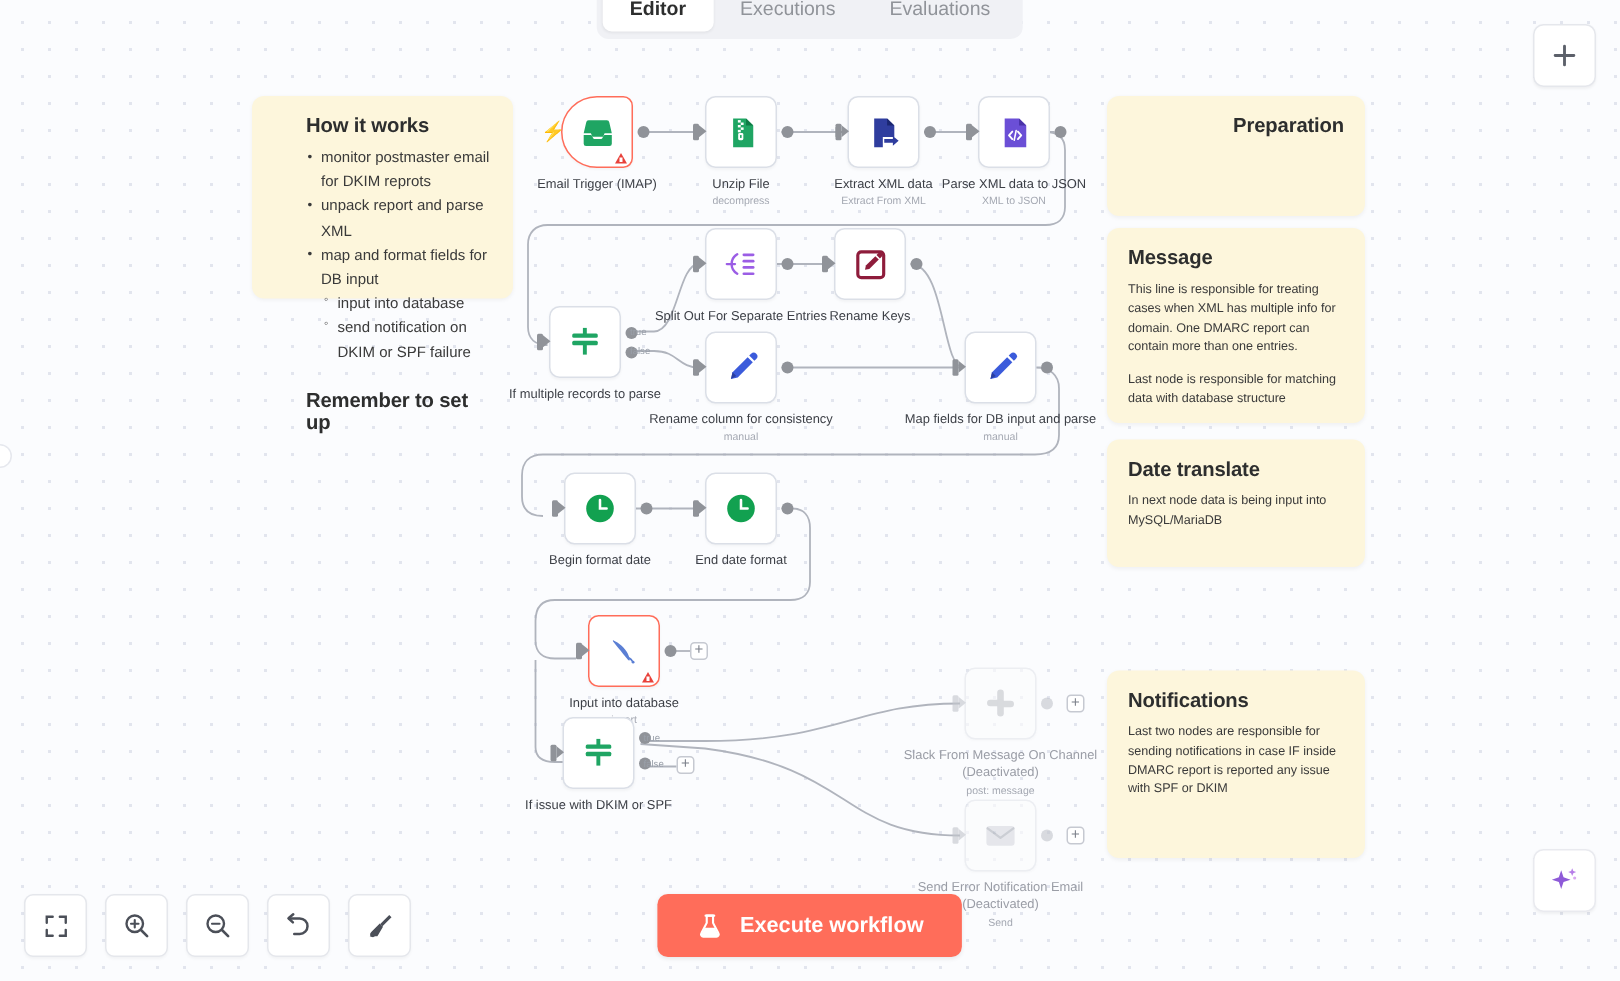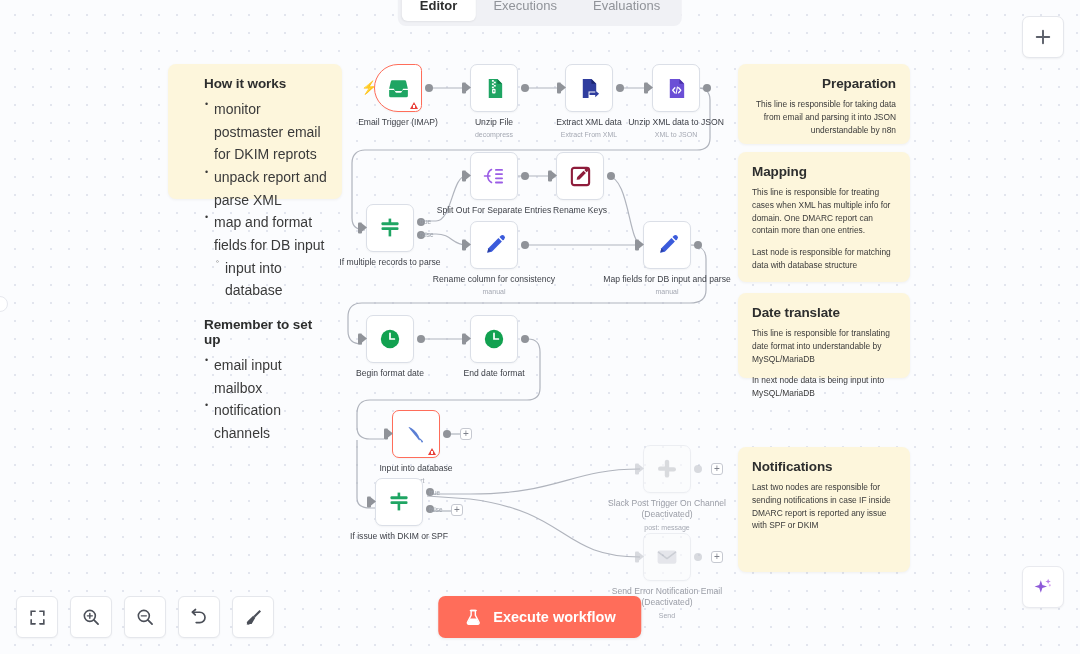--- a/index.html
+++ b/index.html
@@ -39,21 +39,21 @@
   .sticky {
     position: absolute; background: #fdf6dc; border-radius: 8px;
     padding: 12px 14px; box-shadow: 0 1px 3px rgba(0,0,0,.05);
     color: #2d2e2e; z-index: 1;
   }
   .sticky h3 { font-size: 13.5px; font-weight: 700; margin-bottom: 7px; letter-spacing: -0.1px; }
   .sticky p { font-size: 8.4px; line-height: 1.52; color: #3a3a3a; }
   .sticky p + p { margin-top: 9px; }
   .sticky ul { list-style: none; }
   .sticky li {
-    font-size: 14px; line-height: 1.62; color: #3a3a3a;
+    font-size: 10px; line-height: 1.62; color: #3a3a3a;
     position: relative; padding-left: 10px;
   }
   .sticky li::before {
     content: "•"; position: absolute; left: 1px; top: -1px; font-size: 9px; color: #3a3a3a;
   }
   .sticky li.sub { padding-left: 21px; }
   .sticky li.sub::before { content: "◦"; left: 12px; font-size: 8px; }
   .sticky h3.second { margin-top: 15px; }
 
   
@@ -208,42 +208,37 @@
       </g>
     </svg>
 
     <div class="sticky" style="left:168px; top:64px; width:174px; height:135px;padding-left:36px;">
       <h3>How it works</h3>
       <ul>
         <li>monitor postmaster email for DKIM reprots</li>
         <li>unpack report and parse XML</li>
         <li>map and format fields for DB input</li>
         <li class="sub">input into database</li>
+        <li class="sub">send notification on DKIM or SPF failure</li>
       </ul>
       <h3 class="second">Remember to set up</h3>
-      <ul>
-        <li>email input mailbox</li>
-        <li>notification channels</li>
-      </ul>
     </div>
 
     <div class="sticky" style="left:738px; top:64px; width:172px; height:80px;text-align:right;">
       <h3>Preparation</h3>
-      <p>This line is responsible for taking data from email and parsing it into JSON understandable by n8n</p>
     </div>
 
     <div class="sticky" style="left:738px; top:152px; width:172px; height:130px;">
-      <h3>Mapping</h3>
+      <h3>Message</h3>
       <p>This line is responsible for treating cases when XML has multiple info for domain. One DMARC report can contain more than one entries.</p>
       <p>Last node is responsible for matching data with database structure</p>
     </div>
 
     <div class="sticky" style="left:738px; top:293px; width:172px; height:85px;">
       <h3>Date translate</h3>
-      <p>This line is responsible for translating date format into understandable by MySQL/MariaDB</p>
       <p>In next node data is being input into MySQL/MariaDB</p>
     </div>
 
     <div class="sticky" style="left:738px; top:447px; width:172px; height:125px;">
       <h3>Notifications</h3>
       <p>Last two nodes are responsible for sending notifications in case IF inside DMARC report is reported any issue with SPF or DKIM</p>
     </div>
 
     <div class="node" style="left:374px; top:64px;">
       <div class="node-box trigger err">
@@ -302,21 +297,21 @@
         <svg width="23" height="23" viewBox="0 0 24 24">
           <path d="M5 2 L15 2 L20 7 L20 22 L5 22 Z" fill="#6b4fd6"></path>
           <path d="M15 2 L20 7 L15 7 Z" fill="#4a32a8"></path>
           <path d="M10.3 11.2 L8 13.8 L10.3 16.4" stroke="#fff" stroke-width="1.3" fill="none" stroke-linecap="round" stroke-linejoin="round"></path>
           <path d="M14.2 11.2 L16.5 13.8 L14.2 16.4" stroke="#fff" stroke-width="1.3" fill="none" stroke-linecap="round" stroke-linejoin="round"></path>
           <path d="M13 10.4 L11.6 17.2" stroke="#fff" stroke-width="1.1" stroke-linecap="round"></path>
         </svg>
         <span class="dot-out"></span>
       </div>
       <div class="node-label">
-        <span>Unzip XML data to JSON</span>
+        <span>Parse XML data to JSON</span>
         <span class="node-sub">XML to JSON</span>
       </div>
     </div>
 
     <div class="node" style="left:366px; top:204px;">
       <div class="node-box">
         <span class="dot-in"></span>
         <svg width="24" height="24" viewBox="0 0 24 24">
           <rect x="3.5" y="6.3" width="17" height="2.9" rx="1" fill="#1fa563"></rect>
           <rect x="3.5" y="11.2" width="17" height="2.9" rx="1" fill="#1fa563"></rect>
@@ -385,21 +380,21 @@
           <path d="M4.5 19.5 L5.6 14.8 L8.2 17.4 Z" fill="#2a3fa0"></path>
         </svg>
         <span class="dot-out"></span>
       </div>
       <div class="node-label">
         <span>Map fields for DB input and parse</span>
         <span class="node-sub">manual</span>
       </div>
     </div>
 
-    <div class="node" style="left:366px; top:315px;">
+    <div class="node" style="left:376px; top:315px;">
       <div class="node-box">
         <span class="dot-in"></span>
         <svg width="24" height="24" viewBox="0 0 24 24">
           <circle cx="12" cy="12" r="9.2" fill="#12a150"></circle>
           <path d="M12 6.3 L12 12 L16.4 12" stroke="#fff" stroke-width="1.7" fill="none" stroke-linecap="round"></path>
         </svg>
         <span class="dot-out"></span>
       </div>
       <div class="node-label">Begin format date</div>
     </div>
@@ -460,21 +455,21 @@
             <rect x="9.6" y="1.8" width="4.8" height="12.2" rx="2.4" fill="#7a7f8a"></rect>
             <rect x="9.6" y="10" width="12.2" height="4.8" rx="2.4" fill="#7a7f8a"></rect>
             <rect x="2.2" y="9.2" width="12.2" height="4.8" rx="2.4" fill="#7a7f8a"></rect>
             <rect x="9.6" y="9.2" width="4.8" height="12.2" rx="2.4" fill="#7a7f8a"></rect>
           </g>
         </svg>
         <span class="dot-out deact"></span>
       </div>
       <span class="plus-stub" style="left:68px; top:18px;">+</span>
       <div class="node-label deact">
-        <span>Slack Post Trigger On Channel (Deactivated)</span>
+        <span>Slack From Message On Channel (Deactivated)</span>
         <span class="node-sub">post: message</span>
       </div>
     </div>
 
     <div class="node" style="left:643px; top:533px;">
       <div class="node-box deact">
         <span class="dot-in deact"></span>
         <svg width="24" height="24" viewBox="0 0 24 24">
           <rect x="2.6" y="5.6" width="18.8" height="13.2" rx="2.2" fill="#d8dae0"></rect>
           <path d="M3.4 7.2 L12 13.6 L20.6 7.2" stroke="#aeb2bb" stroke-width="1.5" fill="none" stroke-linecap="round" stroke-linejoin="round"></path>

